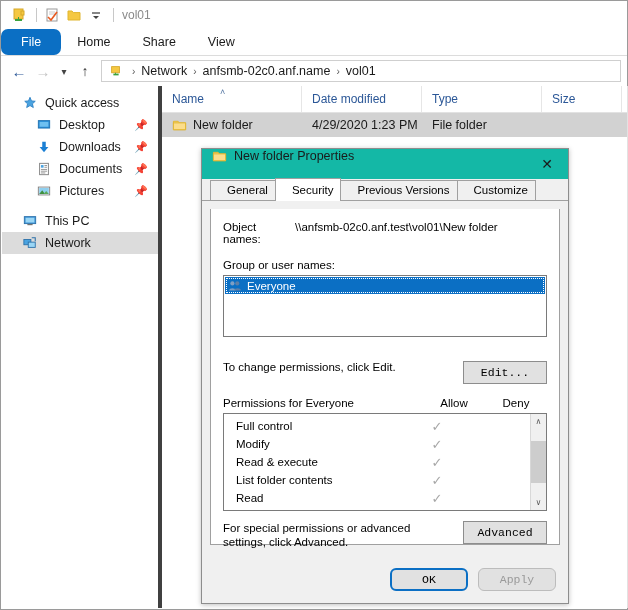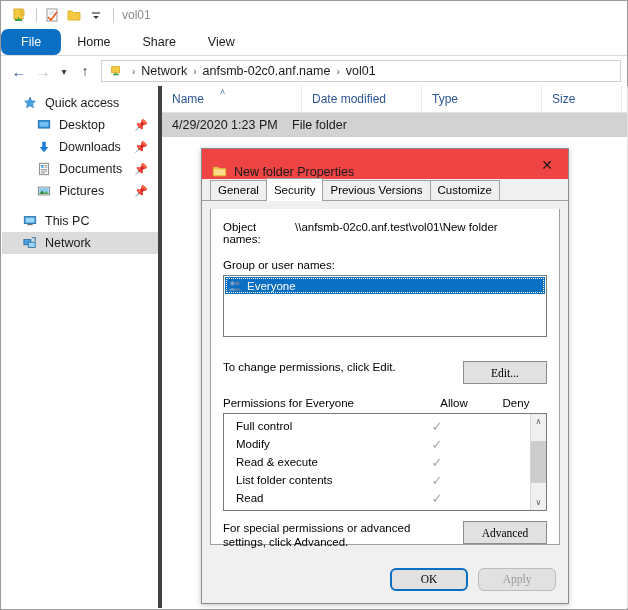--- a/index.html
+++ b/index.html
@@ -220,23 +220,23 @@
     left: 201px; top: 148px;
     width: 368px; height: 456px;
     background: #f0f0f0;
     border: 1px solid #8d8d8d;
     box-shadow: 0 1px 5px rgba(0,0,0,0.25);
     box-sizing: border-box;
     font-size: 12px;
   }
   .dlg-title {
     height: 30px;
-    background: #ef4444;
-    display: flex;
-    align-items: flex-end;
+    background: #14b8a6;
+    display: flex;
+    align-items: flex-start;
     padding: 0 0 0 10px;
     box-sizing: border-box;
   }
   .dlg-title-text {
     font-size: 12.5px;
     color: #1a1a1a;
     margin-left: 7px;
     flex: 1;
   }
   .dlg-close {
@@ -250,21 +250,21 @@
   .dlg-tabs {
     height: 22px;
     display: flex;
     align-items: flex-end;
     padding-left: 8px;
     box-sizing: border-box;
     border-bottom: 1px solid #a0a0a0;
     background: #f0f0f0;
   }
   .dtab {
-    padding: 2px 7px 3px 7px;
+    padding: 2px 7px 3px 16px;
     font-size: 11.5px;
     border: 1px solid #a0a0a0;
     border-bottom: none;
     background: #f0f0f0;
     margin-right: -1px;
     color: #000;
     line-height: 14px;
   }
   .dtab.active {
     background: #ffffff;
@@ -314,21 +314,21 @@
   .editrow {
     display: flex;
     align-items: flex-start;
     justify-content: space-between;
     margin-bottom: 13px;
     margin-top: 24px;
   }
   .btn {
     border: 1px solid #8d8d8d;
     background: #e1e1e1;
-    font-family: Liberation Serif, serif;
+    font-family: Liberation Mono, monospace;
     font-size: 11.5px;
     color: #000;
     height: 23px;
     min-width: 84px;
     padding: 0 8px;
     box-sizing: border-box;
     display: inline-flex;
     align-items: center;
     justify-content: center;
     cursor: default;
@@ -588,20 +588,29 @@
         </div>
         <div class="col" style="width:120px">
           <span>Type</span>
         </div>
         <div class="col" style="width:80px">
           <span>Size</span>
         </div>
       </div>
 
       <div class="row selected">
+        <div class="cell" style="width:140px">
+          <span class="row-folder-ico">
+            <svg width="15" height="15" viewBox="0 0 16 16">
+              <path d="M1.5 3.5 h5 l1.4 1.7 H14.5 V12.5 H1.5 Z" fill="#f7d271" stroke="#e0b52f"></path>
+              <path d="M1.5 5.2 H14.5 V12.5 H1.5 Z" fill="#fbdd8c" stroke="#e0b52f"></path>
+            </svg>
+          </span>
+          <span>New folder</span>
+        </div>
         <div class="cell" style="width:120px">4/29/2020 1:23 PM</div>
         <div class="cell" style="width:120px">File folder</div>
         <div class="cell" style="width:80px"></div>
       </div>
 
       <div class="list-scroll"></div>
     </div>
   </div>
 </div>
 

